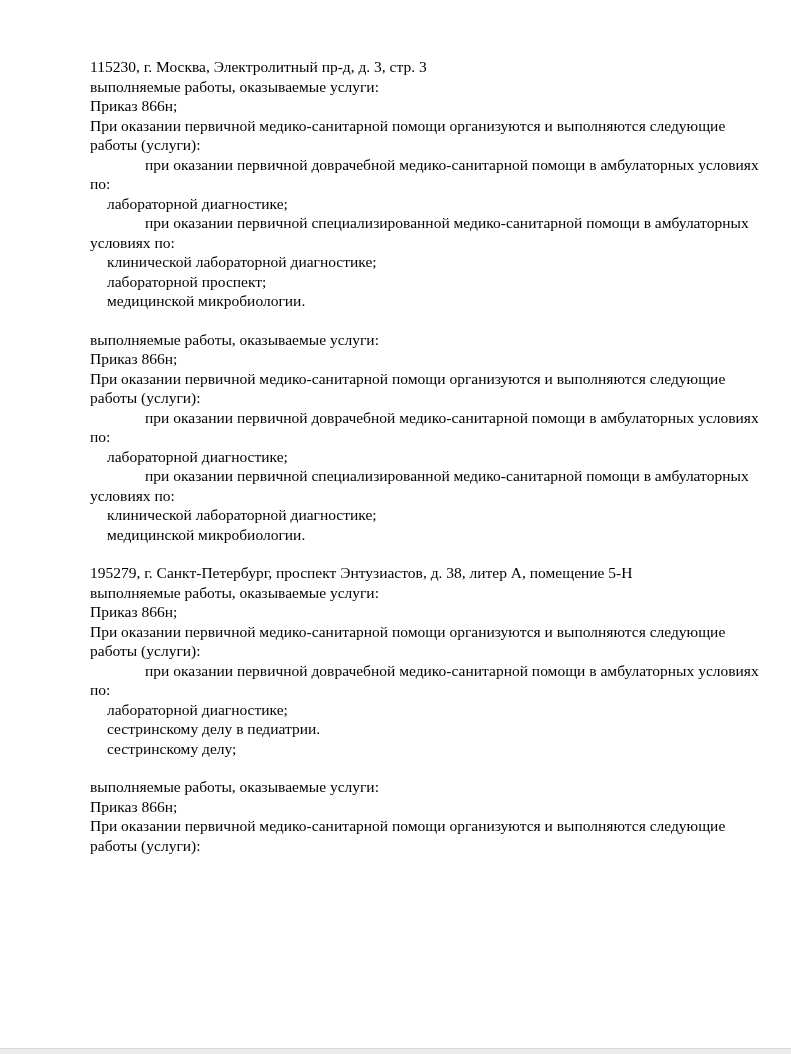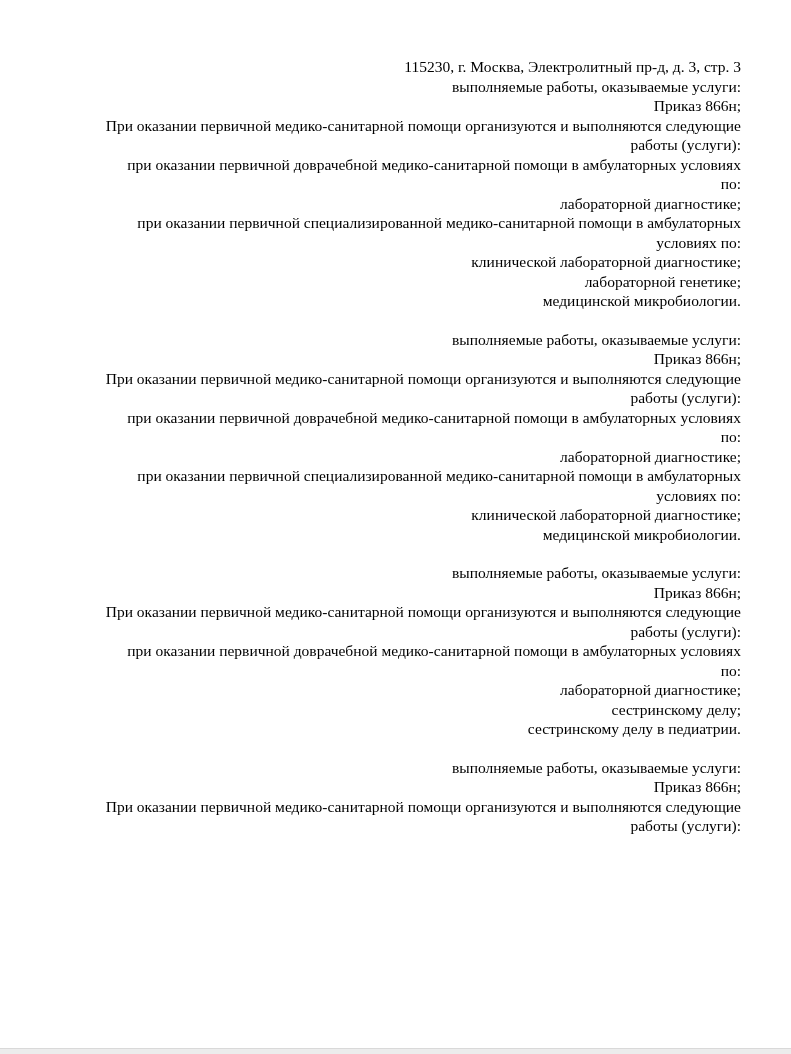--- a/index.html
+++ b/index.html
@@ -15,27 +15,26 @@
     font-size: 15.5px;
     line-height: 19.5px;
     color: #000000;
     position: relative;
   }
   .doc {
     padding: 57px 50px 40px 90px;
   }
   .block {
     margin-bottom: 19px;
-    text-align: right;
   }
   .line {
     white-space: pre;
   }
   .i0 { padding-left: 0; }
-  .i1 { padding-left: 7px; }
+  .i1 { padding-left: 7px; margin-left: 48px; }
   .i2 { padding-left: 17px; }
   .hscrollbar-track {
     position: absolute;
     left: 0;
     right: 0;
     bottom: 0;
     height: 5px;
     background: #ececec;
     border-top: 1px solid #d9d9d9;
   }
@@ -50,46 +49,47 @@
         <div class="line i0">выполняемые работы, оказываемые услуги:</div>
         <div class="line i0">Приказ 866н;</div>
         <div class="line i0">При оказании первичной медико-санитарной помощи организуются и выполняются следующие</div>
         <div class="line i0">работы (услуги):</div>
         <div class="line i1">при оказании первичной доврачебной медико-санитарной помощи в амбулаторных условиях</div>
         <div class="line i0">по:</div>
         <div class="line i2">лабораторной диагностике;</div>
         <div class="line i1">при оказании первичной специализированной медико-санитарной помощи в амбулаторных</div>
         <div class="line i0">условиях по:</div>
         <div class="line i2">клинической лабораторной диагностике;</div>
-        <div class="line i2">лабораторной генетике;</div>
+        <div class="line i2">лабораторной проспект;</div>
         <div class="line i2">медицинской микробиологии.</div>
       </section>
       <section class="block">
         <div class="line i0">выполняемые работы, оказываемые услуги:</div>
         <div class="line i0">Приказ 866н;</div>
         <div class="line i0">При оказании первичной медико-санитарной помощи организуются и выполняются следующие</div>
         <div class="line i0">работы (услуги):</div>
         <div class="line i1">при оказании первичной доврачебной медико-санитарной помощи в амбулаторных условиях</div>
         <div class="line i0">по:</div>
         <div class="line i2">лабораторной диагностике;</div>
         <div class="line i1">при оказании первичной специализированной медико-санитарной помощи в амбулаторных</div>
         <div class="line i0">условиях по:</div>
         <div class="line i2">клинической лабораторной диагностике;</div>
         <div class="line i2">медицинской микробиологии.</div>
       </section>
       <section class="block">
+        <div class="line i0">195279, г. Санкт-Петербург, проспект Энтузиастов, д. 38, литер А, помещение 5-Н</div>
         <div class="line i0">выполняемые работы, оказываемые услуги:</div>
         <div class="line i0">Приказ 866н;</div>
         <div class="line i0">При оказании первичной медико-санитарной помощи организуются и выполняются следующие</div>
         <div class="line i0">работы (услуги):</div>
         <div class="line i1">при оказании первичной доврачебной медико-санитарной помощи в амбулаторных условиях</div>
         <div class="line i0">по:</div>
         <div class="line i2">лабораторной диагностике;</div>
+        <div class="line i2">сестринскому делу в педиатрии.</div>
         <div class="line i2">сестринскому делу;</div>
-        <div class="line i2">сестринскому делу в педиатрии.</div>
       </section>
       <section class="block">
         <div class="line i0">выполняемые работы, оказываемые услуги:</div>
         <div class="line i0">Приказ 866н;</div>
         <div class="line i0">При оказании первичной медико-санитарной помощи организуются и выполняются следующие</div>
         <div class="line i0">работы (услуги):</div>
       </section>
     </div>
 </main>
 

